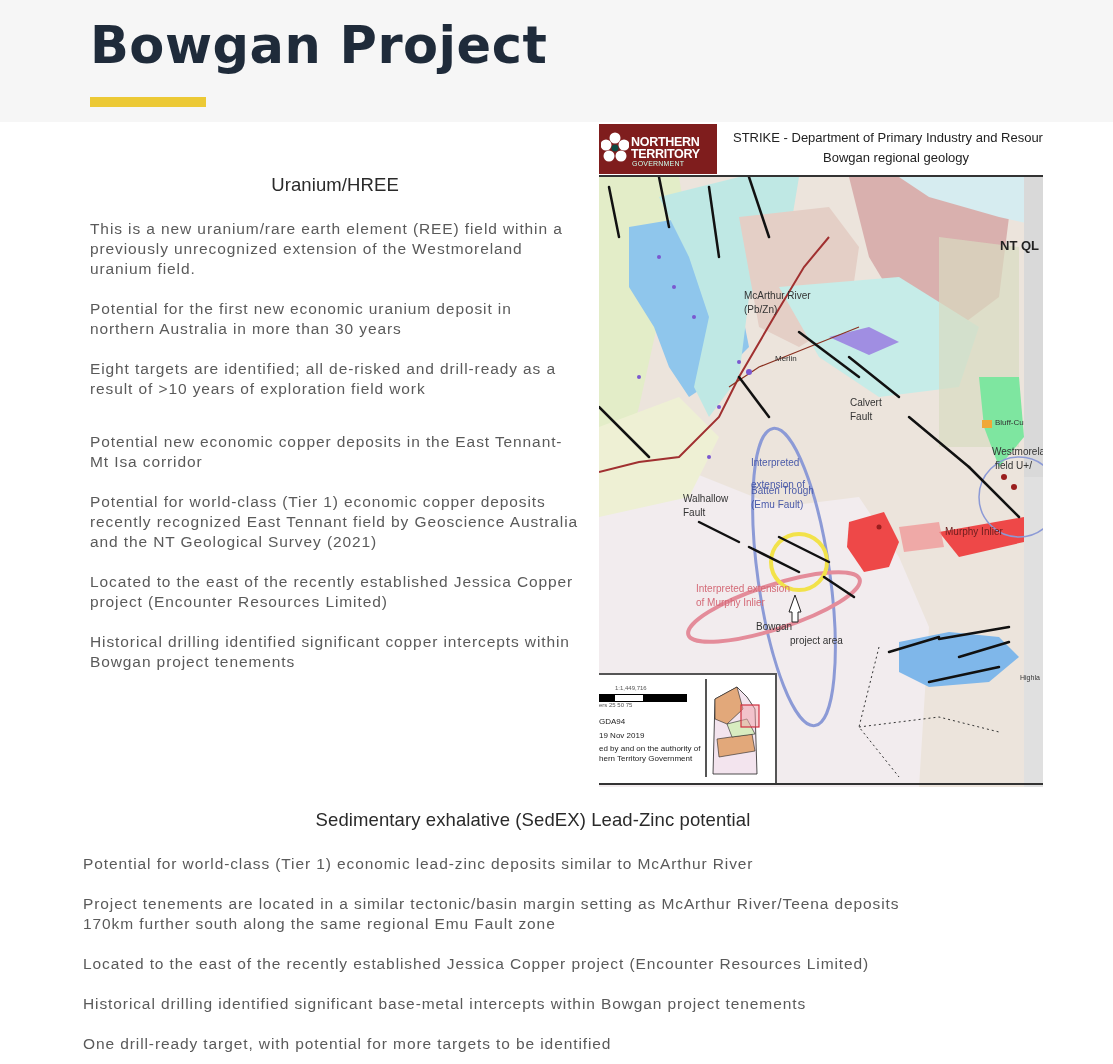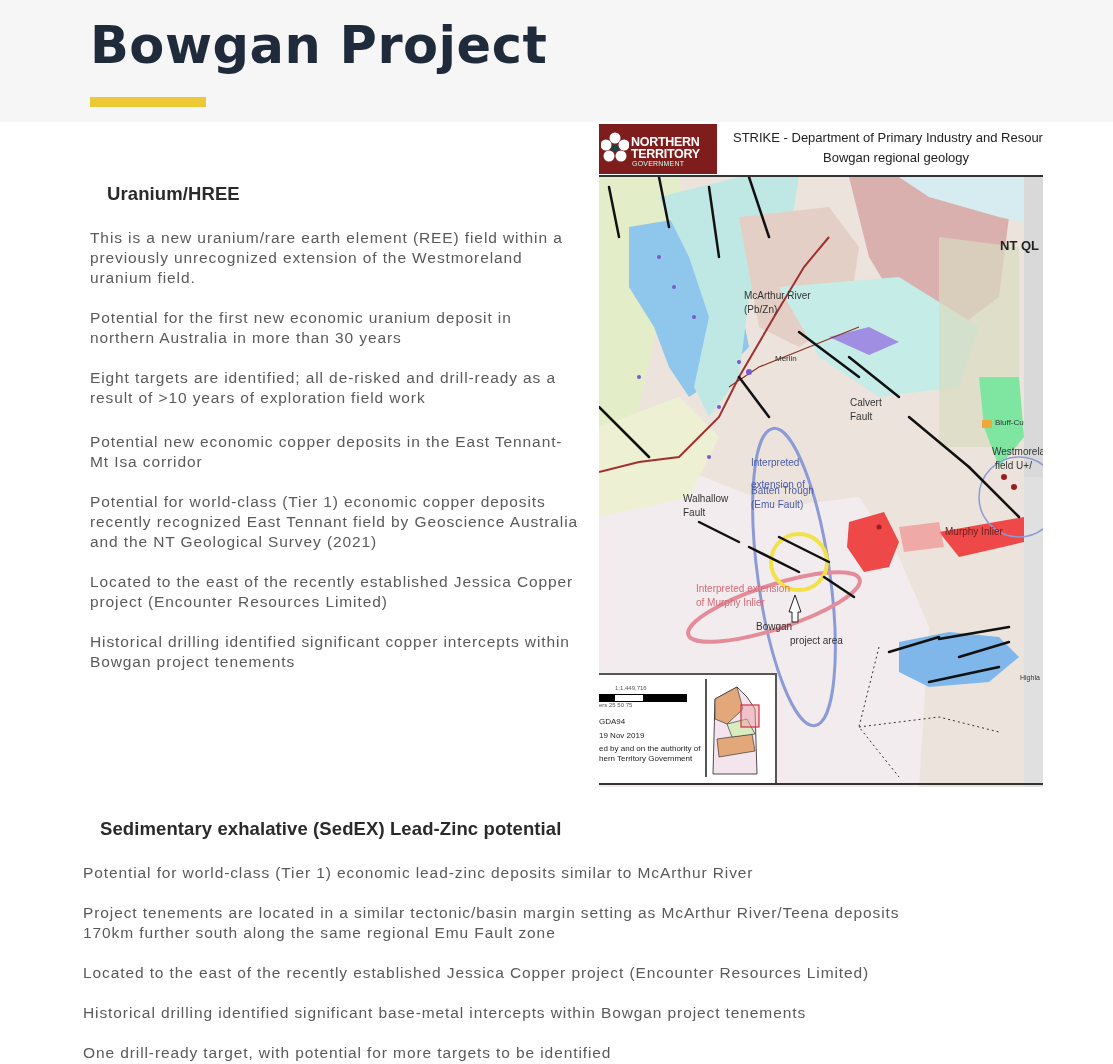--- a/index.html
+++ b/index.html
@@ -17,22 +17,22 @@
       position: absolute; left: 90px; top: 14px; margin: 0;
       font-family: "DejaVu Sans", sans-serif; font-weight: bold;
       font-size: 51px; letter-spacing: 0.5px; color: #1f2b3a; line-height: 64px;
     }
     .title-underline {
       position: absolute; left: 90px; top: 97px; width: 116px; height: 10px;
       background: #ecc935;
     }
     .section { position: absolute; color: #555; }
     .section h2 {
-      margin: 17px; font-weight: bold; font-size: 18.5px; color: #2a2a2a;
-      line-height: 22px; letter-spacing: 0.1px;
+      margin: 8px; font-weight: normal; font-size: 18.5px; color: #2a2a2a;
+      line-height: 22px; letter-spacing: 0.1px; text-align: center;
     }
     .section p {
       margin: 0; font-size: 15.5px; line-height: 20px; color: #5a5a5a;
       letter-spacing: 0.9px;
     }
     .sec-uranium { left: 90px; top: 166px; width: 490px; }
     .sec-copper  { left: 90px; top: 432px; width: 490px; }
     .sec-sedex   { left: 83px; top: 801px; width: 900px; }
     .sec-uranium h2, .sec-copper h2, .sec-sedex h2 { margin-bottom: 23px; }
     .para + .para { margin-top: 20px; }

